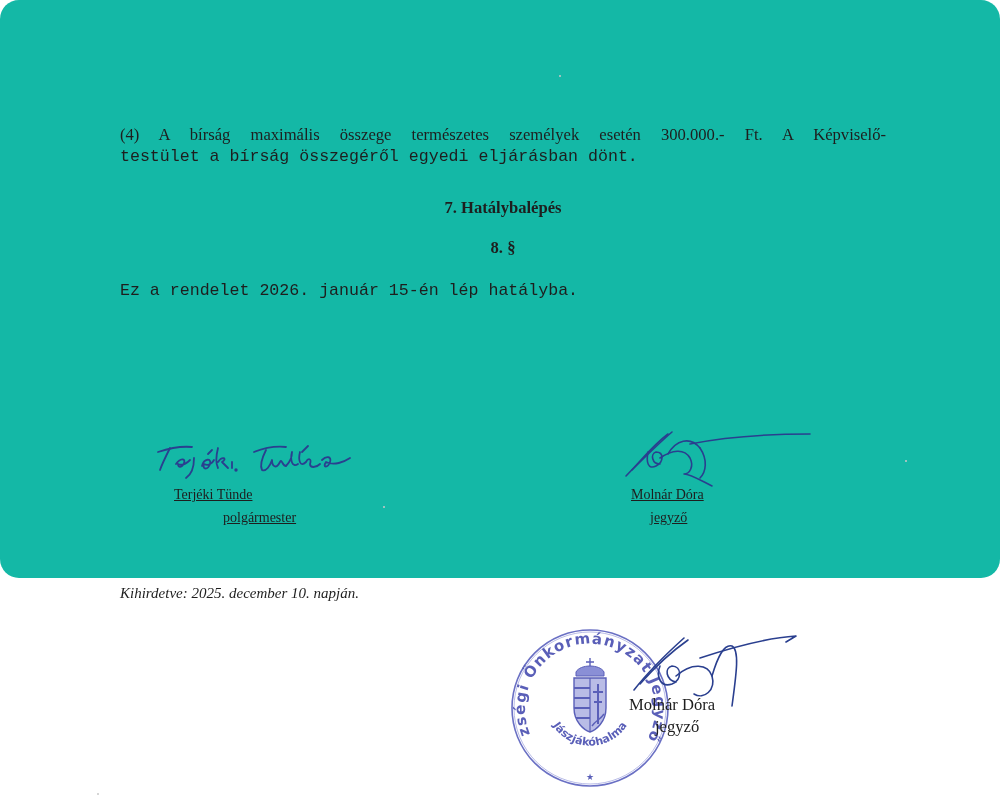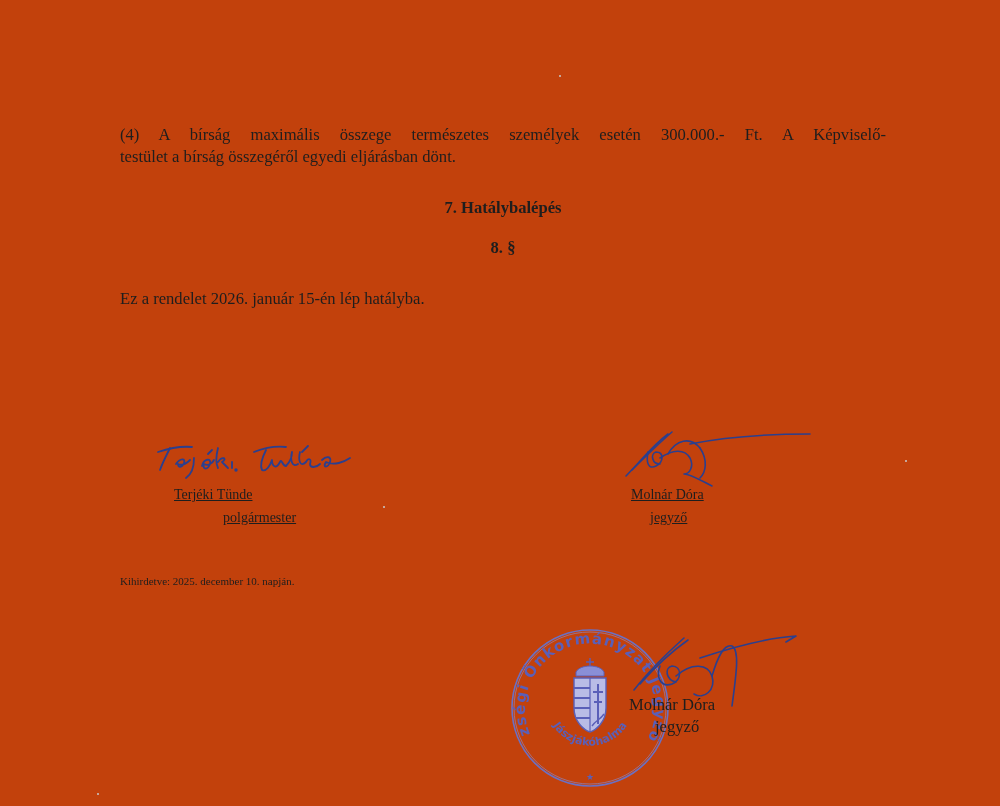--- a/index.html
+++ b/index.html
@@ -11,22 +11,23 @@
     width: 1000px;
     height: 806px;
     position: relative;
     overflow: hidden;
     font-family: "Liberation Serif", "DejaVu Serif", serif;
     color: #1e1e1e;
   }
   .page {
     position: absolute;
     left: 0; top: 0;
-    width: 1000px; height: 806px;
-    background: #c2410c;
+    width: 1000px; height: 578px;
+    background: #14b8a6;
+    border-radius: 19px;
   }
   .speck {
     position: absolute;
     width: 2px; height: 2px;
     background: #c9c9c9;
     border-radius: 1px;
   }
   .para {
     position: absolute;
     left: 120px;
@@ -36,42 +37,44 @@
     text-align: justify;
   }
   .para .jl {
     display: block;
     text-align: justify;
     text-align-last: justify;
   }
   .para .ll {
     display: block;
     text-align: left;
+    font-family: Liberation Mono, monospace;
   }
   .heading {
     position: absolute;
     left: 120px;
     width: 766px;
     text-align: center;
     font-weight: bold;
     font-size: 16.6px;
     line-height: 22px;
   }
   .sig-name, .sig-role {
     position: absolute;
     font-size: 14px;
     line-height: 22px;
     white-space: nowrap;
     text-decoration: underline;
   }
   .italic-note {
     position: absolute;
     left: 120px;
-    top: 572px;
-    font-size: 11px;
+    top: 584px;
+    font-style: italic;
+    font-size: 15px;
     line-height: 18px;
     white-space: nowrap;
   }
   svg.overlay {
     position: absolute;
     left: 0; top: 0;
   }
   .stamp-text {
     font-family: "DejaVu Sans", "Liberation Sans", sans-serif;
     fill: #5a5fb8;
@@ -89,21 +92,21 @@
   <div class="speck" style="left:97px;top:793px;"></div>
 
   <div class="para" style="top:124px;">
     <span class="jl">(4) A bírság maximális összege természetes személyek esetén 300.000.- Ft. A Képviselő-</span>
     <span class="ll">testület a bírság összegéről egyedi eljárásban dönt.</span>
   </div>
 
   <div class="heading" style="top:197px;font-family:Liberation Serif, serif;">7. Hatálybalépés</div>
   <div class="heading" style="top:237px;">8. §</div>
 
-  <div class="para" style="top:280px;margin-top:8px;">
+  <div class="para" style="top:280px;">
     <span class="ll">Ez a rendelet 2026. január 15-én lép hatályba.</span>
   </div>
 
   <div class="para" style="top:366px;">
   </div>
 
   <div class="sig-name" style="left:174px;top:484px;">Terjéki Tünde</div>
   <div class="sig-role" style="left:175px;top:507px;margin-left:48px;">polgármester</div>
 
   <div class="sig-name" style="left:631px;top:484px;">Molnár Dóra</div>

